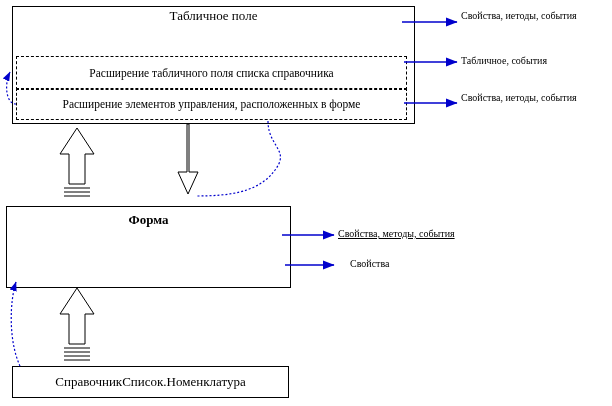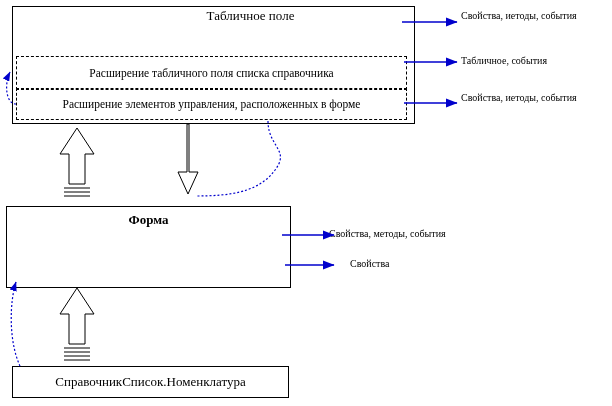--- a/index.html
+++ b/index.html
@@ -71,42 +71,42 @@
     height: 406px;
     pointer-events: none;
   }
 </style>
 </head>
 <body>
 
 <div id="canvas">
 
   <div class="box" style="left:12px; top:6px; width:403px; height:118px;"></div>
-  <div class="title" style="left:12px; top:8px; width:403px;padding-left:37px;">Табличное поле</div>
+  <div class="title" style="left:12px; top:8px; width:403px;">Табличное поле</div>
 
   <div class="dbox" style="left:16px; top:56px; width:391px; height:34px;">
     <span class="inner-label">Расширение табличного поля списка справочника</span>
   </div>
 
   <div class="dbox" style="left:16px; top:88px; width:391px; height:32px;">
     <span class="inner-label">Расширение элементов управления, расположенных в форме</span>
   </div>
 
   <div class="box" style="left:6px; top:206px; width:285px; height:82px;"></div>
   <div class="title" style="left:6px; top:212px; width:285px;font-weight:bold;">Форма</div>
 
 
   <div class="box" style="left:12px; top:366px; width:277px; height:32px;">
     <span class="bottom-label">СправочникСписок.Номенклатура</span>
   </div>
 
   <span class="side-label" style="left:461px; top:10px;">Свойства, иетоды, события</span>
   <span class="side-label" style="left:461px; top:55px;">Табличное, события</span>
   <span class="side-label" style="left:461px; top:92px;">Свойства, иетоды, события</span>
-  <span class="side-label" style="left:329px; top:228px;">Свойства, методы, события</span>
+  <span class="side-label" style="left:338px; top:228px;text-decoration:underline;">Свойства, методы, события</span>
   <span class="side-label" style="left:342px; top:258px;margin-left:8px;">Свойства</span>
 
   <svg class="overlay" viewBox="0 0 612 406">
     <defs>
       <marker id="arrowBlue" markerWidth="9" markerHeight="7" refX="8.5" refY="3.5" orient="auto">
         <polygon points="0 0, 9 3.5, 0 7" fill="#0000cc"></polygon>
       </marker>
       <marker id="arrowBlueSm" markerWidth="8" markerHeight="6" refX="7.5" refY="3" orient="auto">
         <polygon points="0 0, 8 3, 0 6" fill="#0000cc"></polygon>
       </marker>

